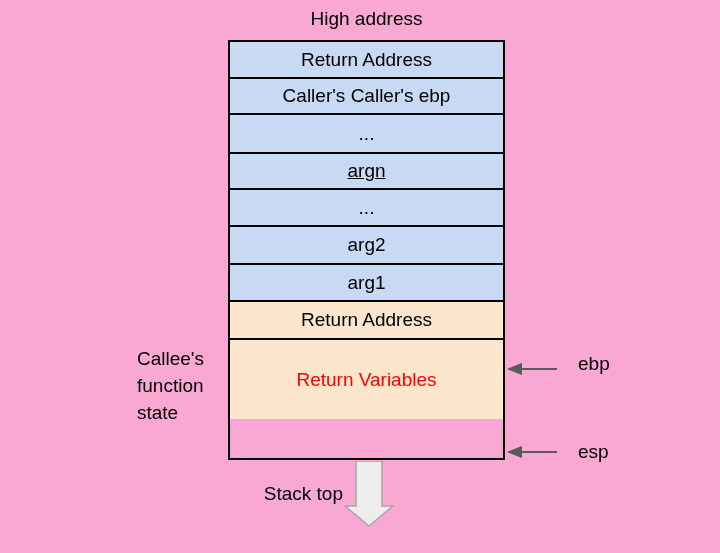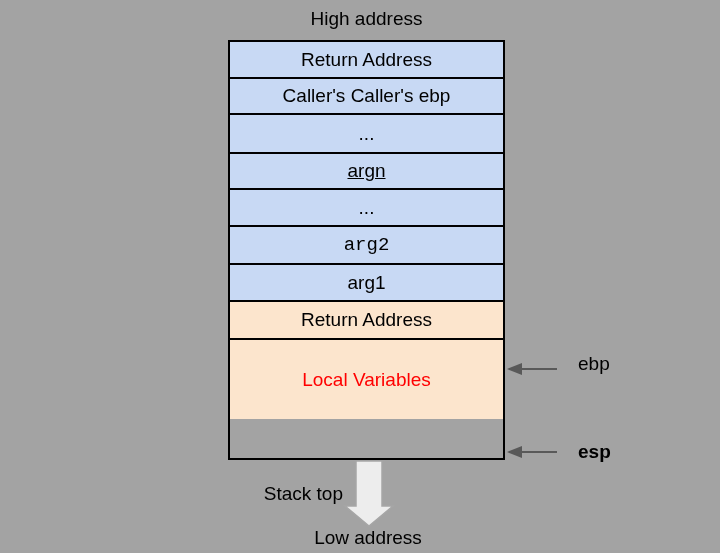--- a/index.html
+++ b/index.html
@@ -1,20 +1,20 @@
 <!DOCTYPE html>
 <html><head>
 <meta charset="utf-8">
 <style>
   html, body { margin: 0; padding: 0; background: #ffffff; }
   #canvas {
     position: relative;
     width: 720px;
     height: 553px;
-    background: #a3a3a3;
+    background: #f9a8d4;
     font-family: "Liberation Sans", sans-serif;
     color: #000000;
     overflow: hidden;
   }
   .lbl { position: absolute; font-size: 19px; line-height: 22px; white-space: nowrap; }
 
   
   #high-address { left: 228px; top: 8px; width: 277px; text-align: center; }
   #low-address  { left: 228px; top: 527px; width: 280px; text-align: center; }
 
@@ -33,42 +33,42 @@
     border-bottom: 2px solid #000000;
     display: flex;
     align-items: center;
     justify-content: center;
     font-size: 19px;
   }
   .row:last-child { border-bottom: none; }
   .row.caller { background: #c8d9f4; }
   .row.callee { background: #fce5cd; }
   .r1 { height: 37px; } .r2 { height: 36px; } .r3 { height: 39px; }
-  .r4 { height: 36px; text-decoration: underline; } .r5 { height: 37px; } .r6 { height: 38px; font-family: Liberation Mono, monospace; }
+  .r4 { height: 36px; text-decoration: underline; } .r5 { height: 37px; } .r6 { height: 38px; }
   .r7 { height: 37px; } .r8 { height: 38px; } .r9 { height: 39px; }
   .r10 { height: 79px; }
   .red-text { color: #ff0000; }
 
   
   .group-label {
     position: absolute;
     font-size: 19px;
     line-height: 27px;
     width: 92px;
     white-space: normal;
   }
   #caller-group-label { left: 139px; top: 122px; }
   #callee-group-label { left: 137px; top: 345px; }
 
   
   .pointer-arrow { position: absolute; }
   #ebp-arrow { left: 507px; top: 361px; }
   #esp-arrow { left: 507px; top: 444px; }
   #ebp-label { left: 578px; top: 353px; }
-  #esp-label { left: 578px; top: 441px; font-weight: bold; }
+  #esp-label { left: 578px; top: 441px; }
 
   
   #stack-growth-arrow { position: absolute; left: 340px; top: 461px; }
   #stack-top-label { left: 243px; top: 475px; width: 100px; text-align: right; margin-top: 8px; }
 </style>
 </head>
 <body>
 
 <div id="canvas">
 
@@ -76,38 +76,38 @@
 
   <div id="stack-box">
     <div class="row caller r1">Return Address</div>
     <div class="row caller r2">Caller's Caller's ebp</div>
     <div class="row caller r3">...</div>
     <div class="row caller r4">argn</div>
     <div class="row caller r5">...</div>
     <div class="row caller r6">arg2</div>
     <div class="row caller r7">arg1</div>
     <div class="row callee r8">Return Address</div>
-    <div class="row callee r10 red-text">Local Variables</div>
+    <div class="row callee r10 red-text">Return Variables</div>
   </div>
 
 
+  <div class="group-label" id="callee-group-label">Callee's function state</div>
 
   <svg class="pointer-arrow" id="ebp-arrow" width="52" height="16" viewBox="0 0 52 16">
     <line x1="13" y1="8" x2="50" y2="8" stroke="#595959" stroke-width="2"></line>
     <polygon points="0,8 15,2 15,14" fill="#595959"></polygon>
   </svg>
   <div class="lbl" id="ebp-label">ebp</div>
 
   <svg class="pointer-arrow" id="esp-arrow" width="52" height="16" viewBox="0 0 52 16">
     <line x1="13" y1="8" x2="50" y2="8" stroke="#595959" stroke-width="2"></line>
     <polygon points="0,8 15,2 15,14" fill="#595959"></polygon>
   </svg>
   <div class="lbl" id="esp-label">esp</div>
 
   <svg id="stack-growth-arrow" width="58" height="67" viewBox="0 0 58 67">
     <polygon points="16,0 42,0 42,45 53,45 29,65 5,45 16,45" fill="#ededed" stroke="#a6a6a6" stroke-width="1.5"></polygon>
   </svg>
 
   <div class="lbl" id="stack-top-label">Stack top</div>
 
-  <div class="lbl" id="low-address">Low address</div>
 
 </div>
 
 </body></html>

